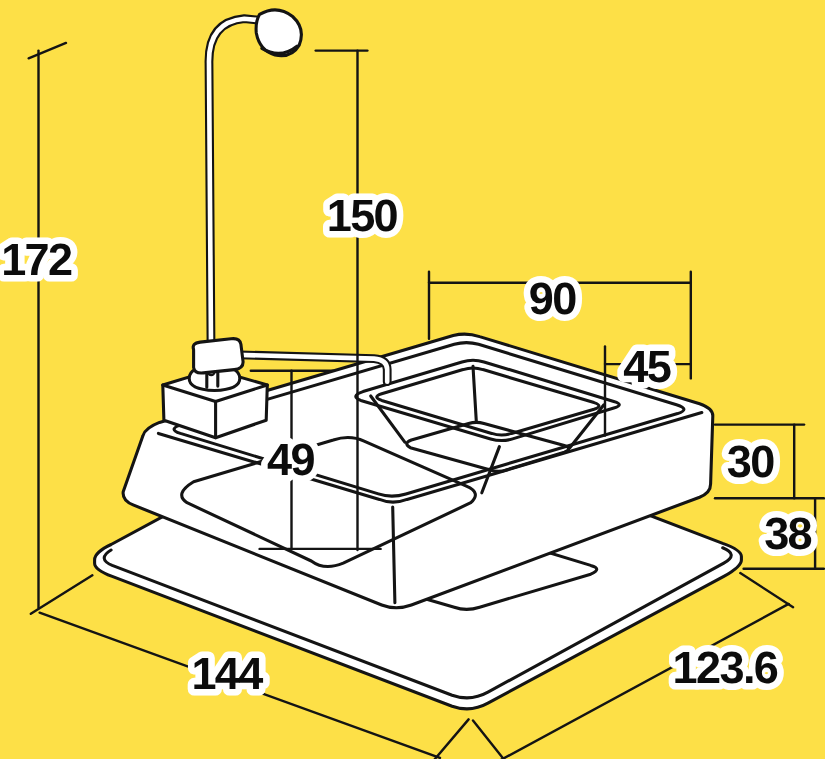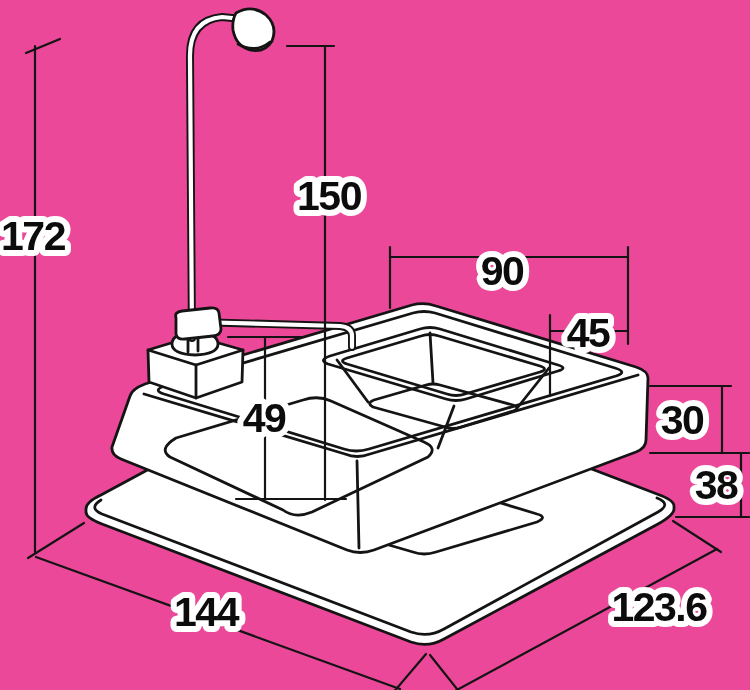--- a/index.html
+++ b/index.html
@@ -1,17 +1,17 @@
 <!DOCTYPE html>
 <html><head>
 <meta charset="utf-8">
 <style>
   html, body { margin: 0; padding: 0; background: #ffffff; }
   .canvas {
-    width: 750px; height: 690px; background: #ec4899;
+    width: 750px; height: 690px; background: #fde047;
     position: relative; overflow: hidden;
     font-family: "Liberation Sans", "DejaVu Sans", sans-serif;
   }
   svg { display: block; }
   .draw   { stroke: #141414; stroke-width: 2.8; fill: none;
             stroke-linecap: round; stroke-linejoin: round; }
   .fillw  { fill: #ffffff; }
   .dim    { stroke: #141414; stroke-width: 2.2; fill: none; stroke-linecap: round; }
   .pipe-o { stroke: #141414; stroke-width: 8;   fill: none; stroke-linecap: round; stroke-linejoin: round; }
   .pipe-i { stroke: #ffffff; stroke-width: 4.2; fill: none; stroke-linecap: round; stroke-linejoin: round; }

